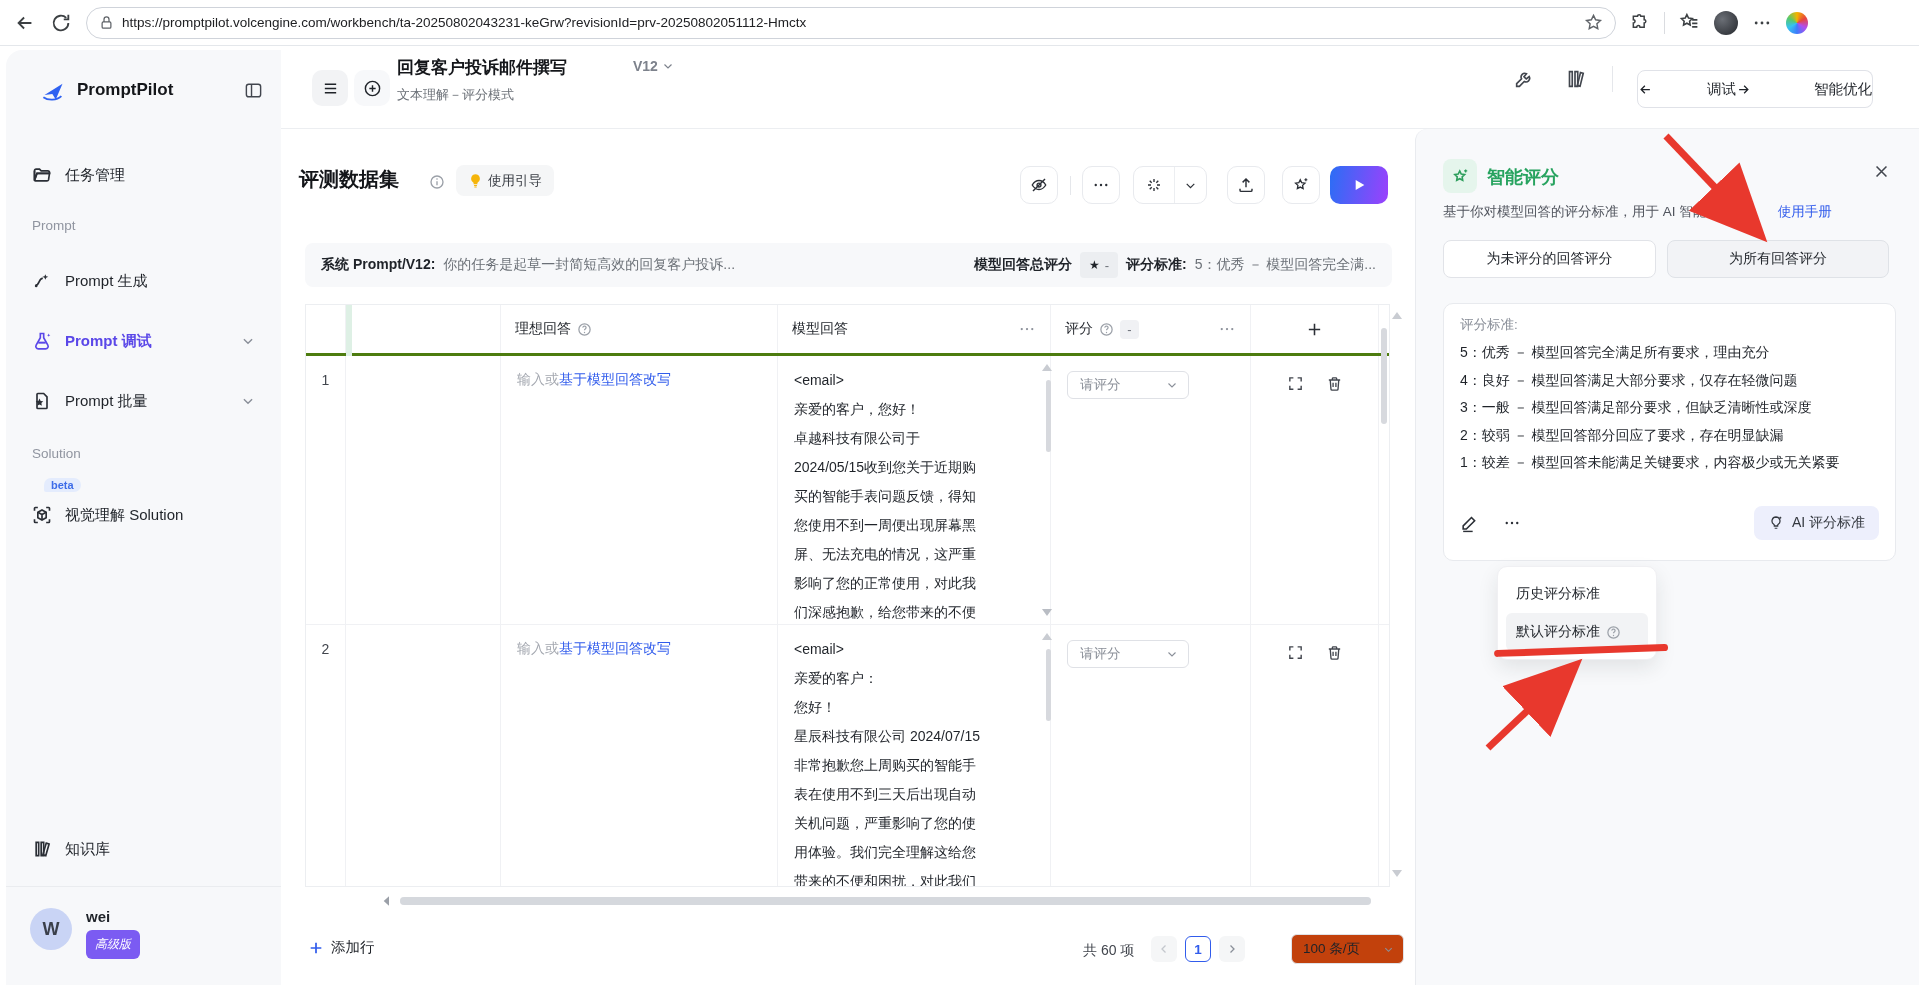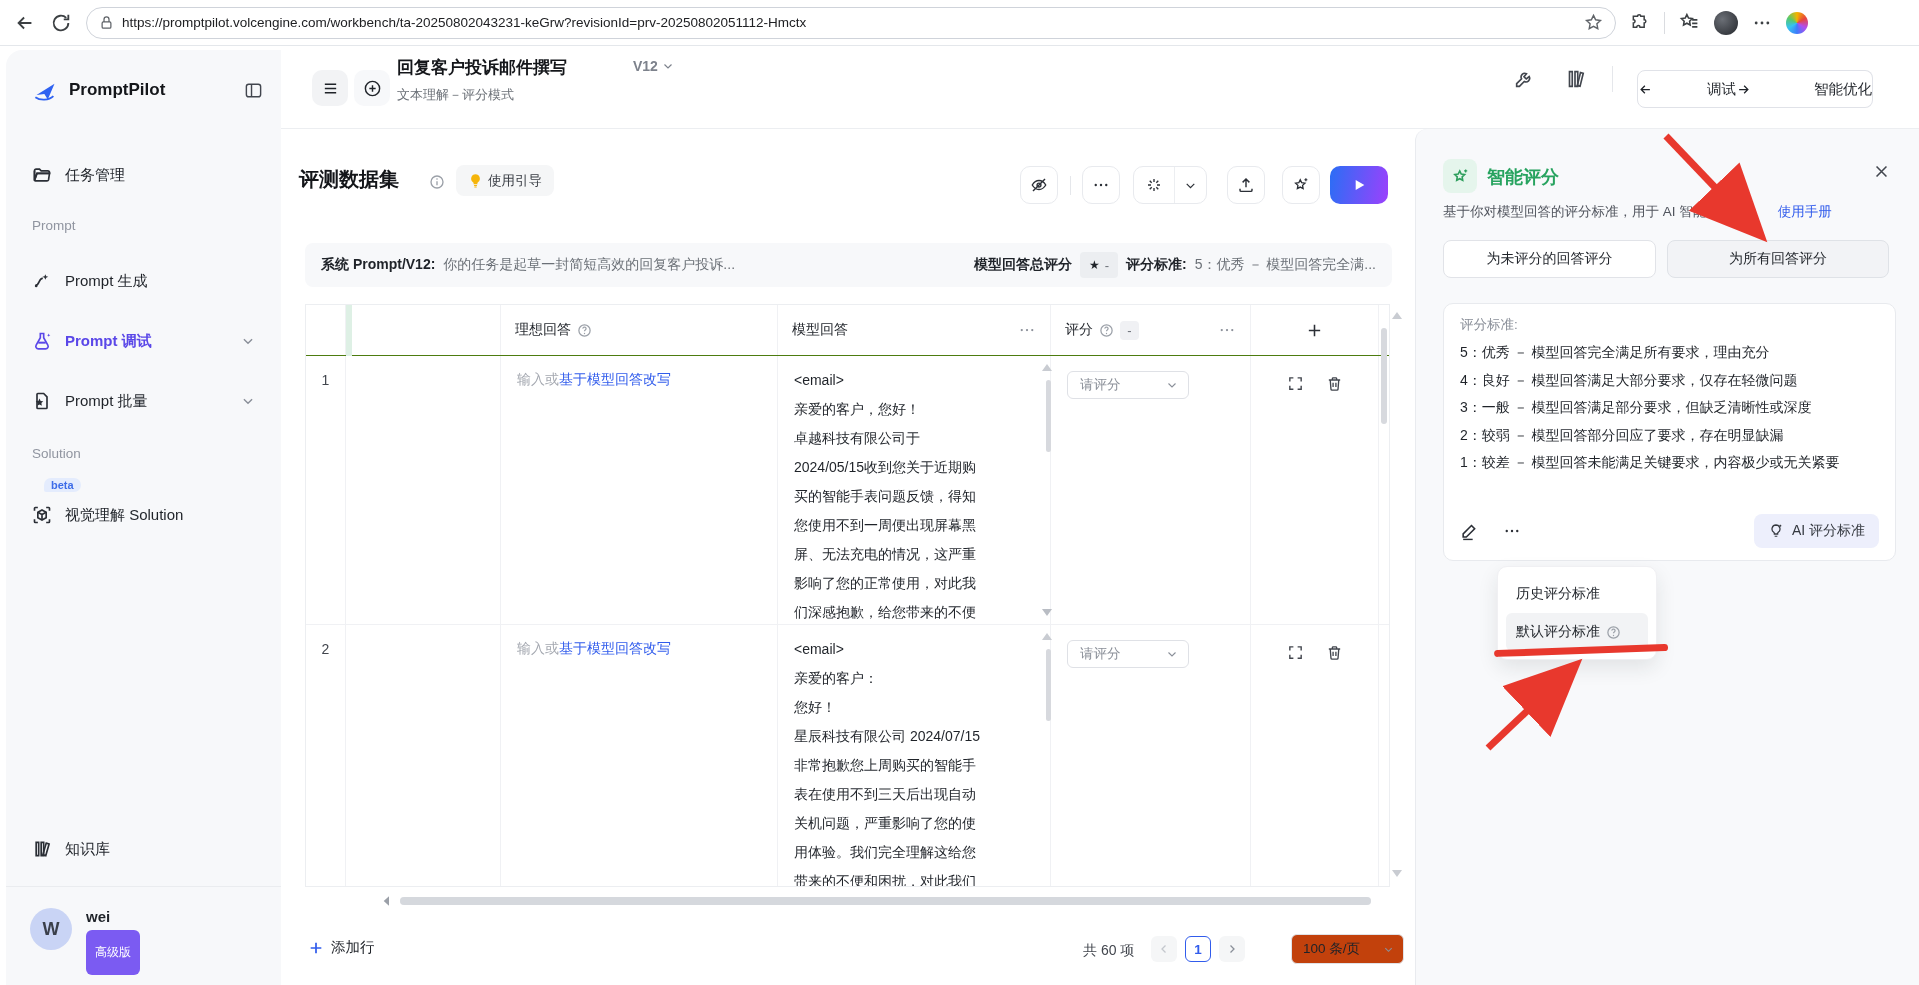--- a/index.html
+++ b/index.html
@@ -31,21 +31,21 @@
   .side-label { position:absolute; left:26px; font-size:13.5px; color:#9095a0; }
   .side-chevron { margin-left:auto; width:14px; height:14px; color:#8a8f99; }
   #beta-badge { position:absolute; left:38px; top:428px; background:#e4ecfd; color:#3d6ce8;
     font-size:11px; font-weight:700; padding:1px 7px; border-radius:7px 7px 7px 2px; }
   #side-divider { position:absolute; left:0; right:0; top:836px; height:1px; background:#eaecef; }
   #user-avatar { position:absolute; left:24px; top:858px; width:42px; height:42px; border-radius:50%;
     background:#c9d4f5; color:#3a3f4a; font-weight:700; font-size:18px;
     display:flex; align-items:center; justify-content:center; }
   #user-name { position:absolute; left:80px; top:858px; font-size:15px; font-weight:700; }
   #user-plan { position:absolute; left:80px; top:880px; background:#7b5bf2; color:#fff;
-    font-size:12px; padding:14px 9px; border-radius:6px; }
+    font-size:12px; padding:6px 9px; border-radius:6px;font-style:italic; }
 
   
   #ws-header { position:absolute; left:281px; top:46px; width:1638px; height:83px; background:#fff;
     border-bottom:1px solid #eceef1; }
   .sqbtn { position:absolute; width:36px; height:36px; border-radius:10px; background:#f2f3f5;
     display:flex; align-items:center; justify-content:center; color:#1f2329; cursor:pointer; }
   #doc-title { position:absolute; left:116px; top:10px; font-size:17px; font-weight:700; color:#14161a; }
   #doc-version { position:absolute; left:352px; top:12px; font-size:14px; color:#7d828c; font-weight:600;
     display:flex; align-items:center; gap:4px; cursor:pointer; }
   #doc-subtitle { position:absolute; left:116px; top:40px; font-size:13px; color:#6b7077; }
@@ -78,21 +78,21 @@
     border-radius:8px; display:flex; align-items:center; padding:0 16px; font-size:14px; gap:8px; }
   .sys-b { font-weight:700; color:#1f2329; white-space:nowrap; }
   .sys-t { color:#6b7077; white-space:nowrap; overflow:hidden; text-overflow:ellipsis; }
   #sys-score-badge { background:#eceef1; border-radius:4px; height:26px; padding:0 9px; display:flex;
     align-items:center; gap:5px; font-size:13px; color:#6b7077; cursor:pointer; }
 
   
   #table { position:absolute; left:305px; top:304px; width:1085px; height:583px;
     border:1px solid #eceef1; background:#fff; overflow:hidden; }
   .trow { display:grid; grid-template-columns:40px 155px 277px 273px 200px 128px; position:relative; }
-  .trow.head { height:51px; border-bottom:1px solid #4d7c0f; }
+  .trow.head { height:51px; border-bottom:3px solid #4d7c0f; }
   .trow.body { border-bottom:1px solid #f0f1f4; }
   .tcell { border-right:1px solid #f0f1f4; position:relative; font-size:14px; }
   .tcell:last-child { border-right:none; }
   .hcell { display:flex; align-items:center; gap:6px; padding:0 14px; color:#1f2329; }
   .qicon { width:15px; height:15px; color:#9ba0a8; flex:0 0 auto; }
   .dots3 { margin-left:auto; color:#8a8f99; width:18px; height:18px; cursor:pointer; }
   #green-strip { position:absolute; left:40px; top:0; width:6px; height:51px; background:#def0e5; }
   .num-cell { padding-top:16px; text-align:center; color:#42464e; }
   .ideal-cell { padding:15px 16px; }
   .ideal-hint { color:#a4a8b0; }
@@ -147,21 +147,21 @@
   #panel-desc { position:absolute; left:27px; top:74px; font-size:13.5px; color:#51555e; }
   #panel-desc a { color:#315cec; text-decoration:none; cursor:pointer;margin-left:31px; }
   .panel-btn { position:absolute; top:111px; height:38px; border-radius:8px; font-size:14px; color:#1f2329;
     display:flex; align-items:center; justify-content:center; cursor:pointer; }
   #btn-unscored { left:27px; width:213px; background:#fff; border:1px solid #e1e3e8; }
   #btn-all { left:251px; width:222px; background:#f2f3f6; border:1px solid #dfe2e7; }
   #criteria-card { position:absolute; left:27px; top:174px; width:453px; height:258px; background:#fff;
     border:1px solid #e8eaee; border-radius:10px; padding:12px 16px; }
   #criteria-label { font-size:13.5px; color:#8a8f99; margin-bottom:5px; }
   .crit-line { font-size:14px; line-height:27.5px; color:#1f2329; }
-  #card-foot { position:absolute; left:16px; right:16px; bottom:12px; height:34px; display:flex; align-items:center; }
+  #card-foot { position:absolute; left:16px; right:16px; bottom:20px; height:34px; display:flex; align-items:center; }
   #edit-icon { width:19px; height:19px; color:#2b2f36; cursor:pointer; }
   #card-dots { width:18px; height:18px; color:#2b2f36; margin-left:24px; cursor:pointer; }
   #ai-btn { margin-left:auto; height:34px; padding:0 14px; background:#edeffc; border-radius:8px;
     display:flex; align-items:center; gap:8px; font-size:14px; color:#34383f; cursor:pointer; }
   #ai-btn svg { width:16px; height:16px; }
   #dropdown { position:absolute; left:1497px; top:566px; width:160px; background:#fff; border:1px solid #f0f0f3;
     border-radius:10px; box-shadow:0 8px 20px rgba(31,35,41,.1); padding:8px; z-index:5; }
   .menu-item { height:38px; border-radius:6px; display:flex; align-items:center; gap:6px; padding:0 10px;
     font-size:14px; color:#1f2329; cursor:pointer; }
   .menu-item.hover { background:#f2f3f5; }
@@ -200,21 +200,21 @@
   <div id="avatar-browser"></div>
   <svg class="bicon" style="width:20px;height:20px" viewBox="0 0 24 24" fill="currentColor">
       <circle cx="5" cy="12" r="1.7"></circle>
       <circle cx="12" cy="12" r="1.7"></circle>
       <circle cx="19" cy="12" r="1.7"></circle>
     </svg>
   <div id="copilot-icon"></div>
 </div>
 
 <div id="sidebar">
-  <div style="position:absolute;left:26px;top:20px;right:18px;height:40px;display:flex;align-items:center;gap:10px">
+  <div style="position:absolute;left:34px;top:20px;right:18px;height:40px;display:flex;align-items:center;gap:10px">
     <svg style="width:27px;height:27px;color:#2f62f1" viewBox="0 0 24 24" fill="currentColor">
         <path d="M4 16L20 6l-6 14-3-5z"></path>
         <path d="M3 18c4 3 12 3 16-1" fill="none" stroke="currentColor" stroke-width="1.6"></path>
       </svg>
     <div style="font-size:17px;font-weight:700;color:#14161a">PromptPilot</div>
     <svg style="margin-left:auto;width:19px;height:19px;color:#42464e" viewBox="0 0 24 24" fill="none" stroke="currentColor" stroke-width="1.8">
         <rect x="3" y="4" width="18" height="16" rx="3"></rect>
         <path d="M9.5 4v16"></path>
       </svg>
   </div>

